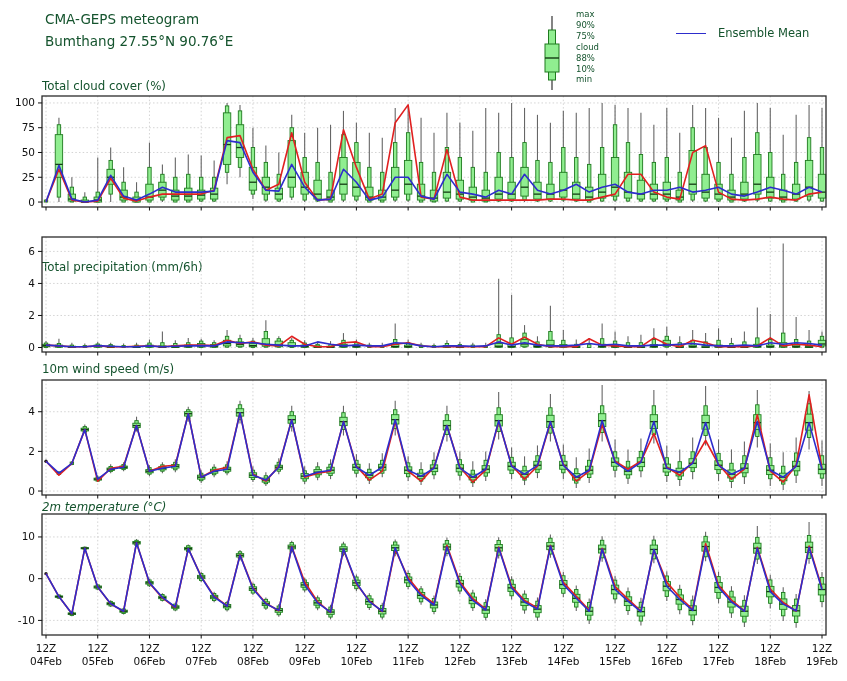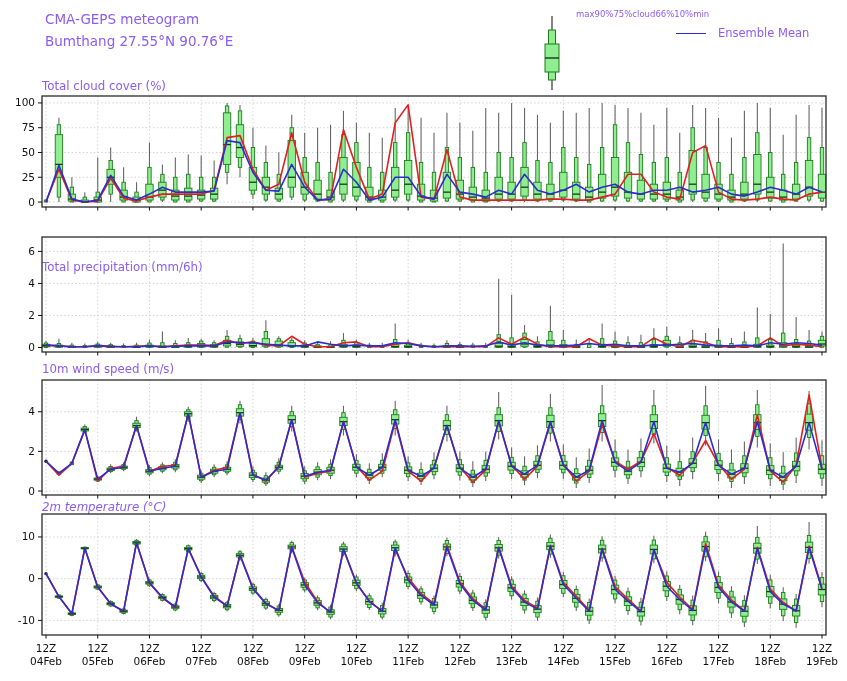--- a/index.html
+++ b/index.html
@@ -1,20 +1,20 @@
 <!DOCTYPE html>
 <html><head>
 <meta charset="utf-8">
 <style>
   html,body{margin:0;padding:0;background:#fff;}
   .page{position:relative;width:847px;height:681px;background:#ffffff;overflow:hidden;
-        font-family:"DejaVu Sans","Liberation Sans",sans-serif;color:#8b5cf6;}
+        font-family:"DejaVu Sans","Liberation Sans",sans-serif;color:#14532d;}
   .header{position:absolute;left:45px;top:8px;line-height:22px;font-size:13.5px;}
   .legend-box{position:absolute;left:536px;top:6px;display:flex;}
-  .legend-stats{display:flex;flex-direction:row;font-size:8.5px;line-height:10.9px;margin-left:6px;margin-top:3px;}
+  .legend-stats{display:flex;flex-direction:column;font-size:8.5px;line-height:10.9px;margin-left:6px;margin-top:3px;}
   .legend-lines{position:absolute;left:676px;top:20px;font-size:11.5px;}
   .legend-row{display:flex;align-items:center;height:26px;}
   .line-sample{display:inline-block;width:30px;height:0;border-top:1.7px solid #000;margin-right:12px;}
   .ptitle{position:absolute;left:42px;font-size:11.8px;}
   .pt0{top:79px;text-align:center;} .pt1{top:219px;margin-top:41px;} .pt2{top:362px;} .pt3{top:500px;font-style:italic;}
   svg text{font-family:"DejaVu Sans","Liberation Sans",sans-serif;}
   #plot{position:absolute;left:0;top:0;}
 </style>
 </head>
 <body>
@@ -30,21 +30,21 @@
         <line x1="16" x2="16" y1="10" y2="84" stroke="#333" stroke-width="1.2"></line>
         <rect x="12.5" y="24" width="7" height="50" fill="#90ee90" stroke="#1f7a1f" stroke-width="1"></rect>
         <rect x="9" y="38" width="14" height="28" fill="#90ee90" stroke="#1f7a1f" stroke-width="1"></rect>
         <line x1="9" x2="23" y1="52" y2="52" stroke="#143c14" stroke-width="1.4"></line>
       </svg>
     <div class="legend-stats">
       <span>max</span>
       <span>90%</span>
       <span>75%</span>
       <span>cloud</span>
-      <span>66%</span>
+      <span>88%</span>
       <span>10%</span>
       <span>min</span>
     </div>
   </div>
 
   <div class="legend-lines">
     <div class="legend-row">
       <span class="line-sample" id="ensemble-sample" style="border-top-color: rgb(45, 45, 204);"></span>
       <span>Ensemble Mean</span>
     </div>

